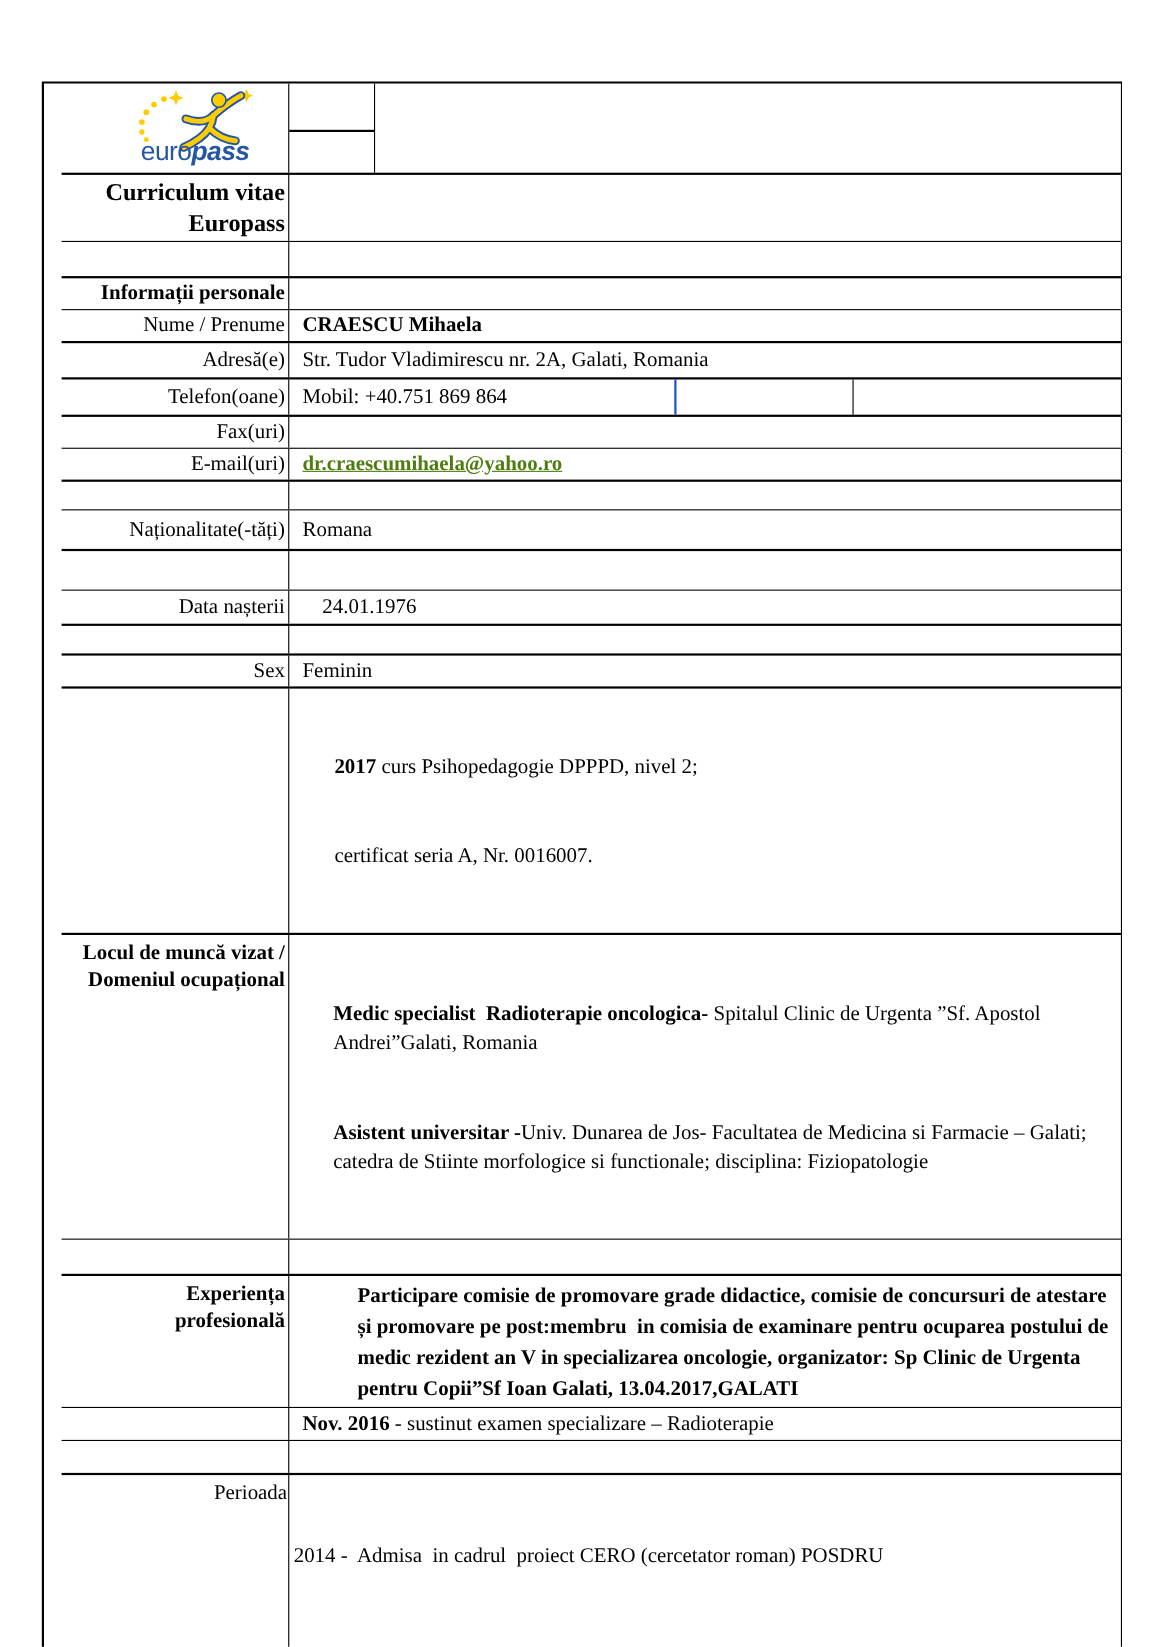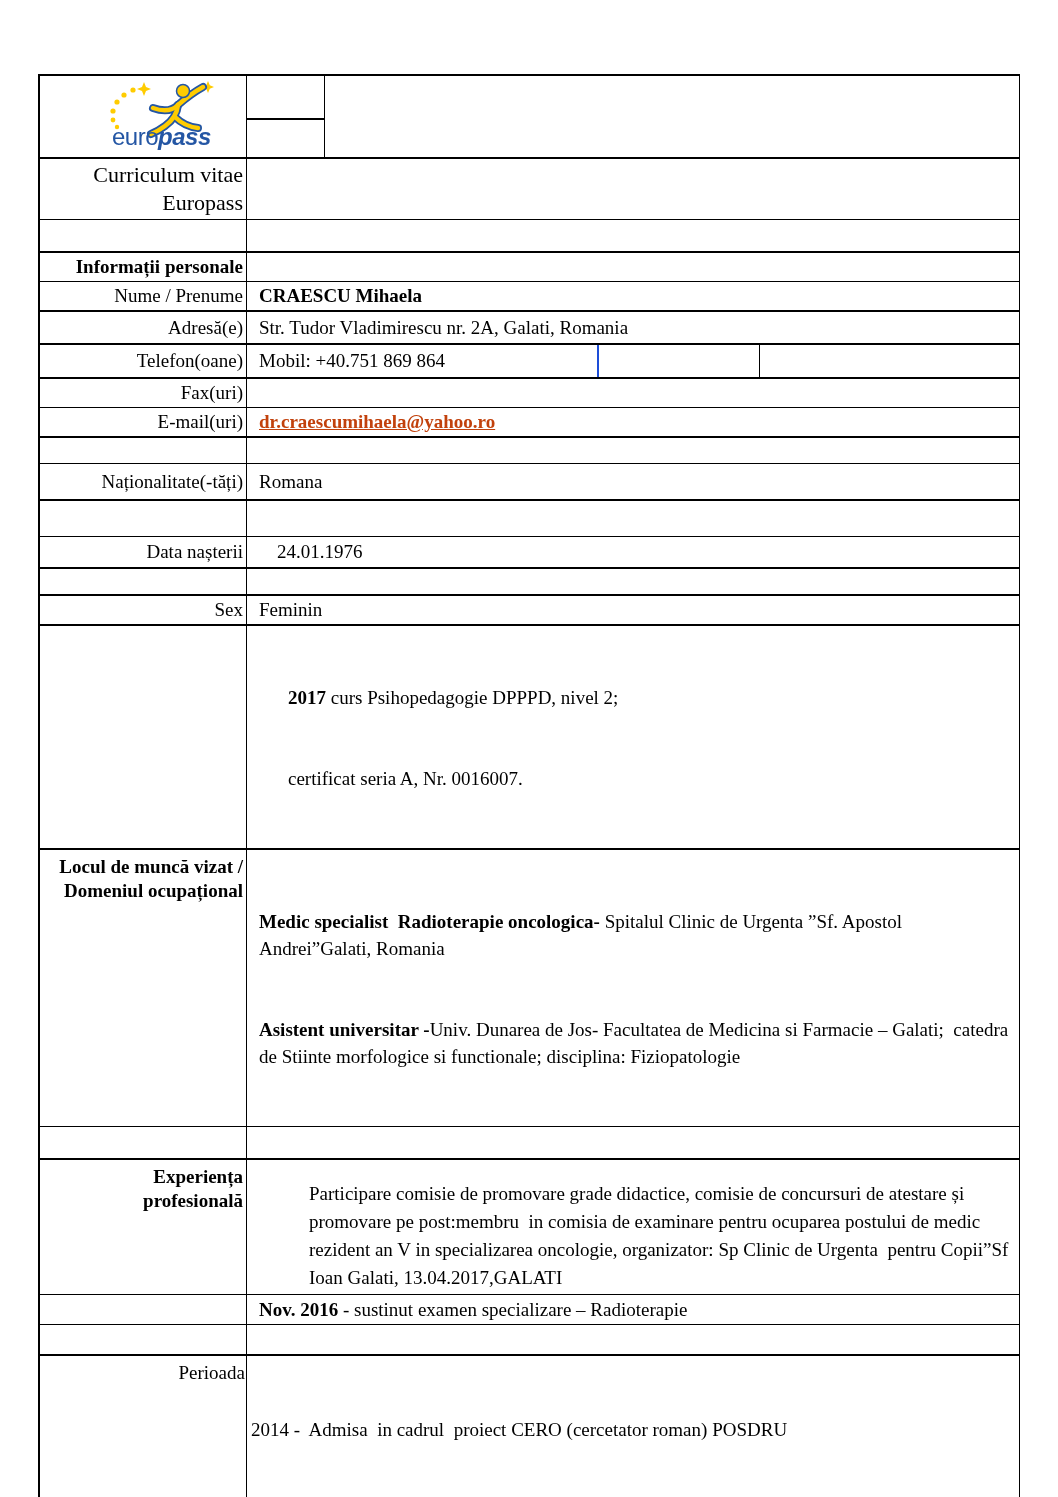--- a/index.html
+++ b/index.html
@@ -6,41 +6,41 @@
   body {
     width:1058px; height:1497px; position:relative;
     font-family:"Liberation Serif","DejaVu Serif",serif;
     color:#000;
   }
   .cv-table {
     position:absolute; left:38px; top:74px; width:982px;
     border:2px solid #000; border-right-width:1px; border-bottom-width:1px;
     box-sizing:border-box; background:#fff;
   }
-  .row { display:flex; border-bottom:1px solid #000; align-items:center; box-sizing:border-box; }
+  .row { display:flex; border-bottom:1px solid #000; align-items:center; box-sizing:border-box;margin-left:16px; }
   .row.bb2 { border-bottom-width:2px; }
   .row.top { align-items:stretch; }
   .row:last-child { border-bottom:none; }
   .lbl {
     flex:0 0 207px; align-self:stretch; border-right:1.5px solid #000;
     text-align:right; padding:2px 3px; box-sizing:border-box;
     display:flex; flex-direction:column; justify-content:center;
     font-size:19px; line-height:24px; white-space:pre-wrap;
   }
   .row.top .lbl { justify-content:flex-start; padding-top:5px; }
   .val {
     flex:1; padding:2px 8px 2px 12px; font-size:19px; line-height:24px;
     white-space:pre-wrap; box-sizing:border-box;
   }
   .b { font-weight:bold; }
-  .title-cell { font-size:22px; line-height:28px; font-weight:normal; }
+  .title-cell { font-size:22px; line-height:28px; font-weight:bold; }
   .ml { line-height:27px; }
   .perio { padding:4px 2px 2px 4px; line-height:28px; }
   .perio .sp { height:27px; }
-  .email-link { color:#c2410c; font-weight:bold; text-decoration:underline; }
+  .email-link { color:#4d7c0f; font-weight:bold; text-decoration:underline; }
   
   .logo-cell { justify-content:center; align-items:flex-end; padding:4px 2px; display:flex; flex-direction:column; }
   .midcol { flex:0 0 78px; align-self:stretch; border-right:1.5px solid #000; display:flex; flex-direction:column; box-sizing:border-box; }
   .mid-top { height:44px; border-bottom:2px solid #000; box-sizing:border-box; }
   .mid-bottom { flex:1; }
   
   .phone-val { flex:0 0 352px; align-self:stretch; border-right:2px solid #1d4ed8; display:flex; align-items:center; }
   .phone-extra1 { flex:0 0 160px; align-self:stretch; border-right:1px solid #000; }
   .phone-extra2 { flex:1; align-self:stretch; }
 </style>
@@ -163,42 +163,42 @@
   </div>
 
   <div class="row bb2 top" style="min-height:58px;gap:29px;">
     <div class="lbl"></div>
     <div class="val ml" style="padding-top:4px;">
       <div><b>2017</b><span> curs Psihopedagogie DPPPD, nivel 2;</span></div>
       <div>certificat seria A, Nr. 0016007.</div>
     </div>
   </div>
 
-  <div class="row top" style="min-height:104px;">
+  <div class="row top" style="min-height:104px;gap:28px;">
     <div class="lbl b">
       <div>Locul de muncă vizat /</div>
       <div>Domeniul ocupațional</div>
     </div>
     <div class="val ml" style="padding-top:4px;">
       <div><b>Medic specialist  Radioterapie oncologica-</b><span> Spitalul Clinic de Urgenta ”Sf. Apostol Andrei”Galati, Romania</span></div>
       <div><b>Asistent universitar -</b><span>Univ. Dunarea de Jos- Facultatea de Medicina si Farmacie – Galati;  catedra de Stiinte morfologice si functionale; disciplina: Fiziopatologie</span></div>
     </div>
   </div>
 
   <div class="row bb2" style="min-height:33px;">
     <div class="lbl"></div>
       <div class="val"></div>
   </div>
 
   <div class="row top" style="min-height:108px;gap:48px;">
     <div class="lbl b">
       <div>Experiența</div>
       <div>profesională</div>
     </div>
-    <div class="val" style="line-height:28px; padding-top:20px; padding-left:14px;">Participare comisie de promovare grade didactice, comisie de concursuri de atestare și promovare pe post:membru  in comisia de examinare pentru ocuparea postului de medic rezident an V in specializarea oncologie, organizator: Sp Clinic de Urgenta  pentru Copii”Sf Ioan Galati, 13.04.2017,GALATI</div>
+    <div class="val" style="line-height:28px; padding-top:5px; padding-left:14px;font-weight:bold;">Participare comisie de promovare grade didactice, comisie de concursuri de atestare și promovare pe post:membru  in comisia de examinare pentru ocuparea postului de medic rezident an V in specializarea oncologie, organizator: Sp Clinic de Urgenta  pentru Copii”Sf Ioan Galati, 13.04.2017,GALATI</div>
   </div>
 
   <div class="row" style="min-height:30px;">
     <div class="lbl"></div>
     <div class="val"><b>Nov. 2016</b><span> - sustinut examen specializare – Radioterapie</span></div>
   </div>
 
   <div class="row bb2" style="min-height:31px;">
     <div class="lbl"></div>
       <div class="val"></div>

